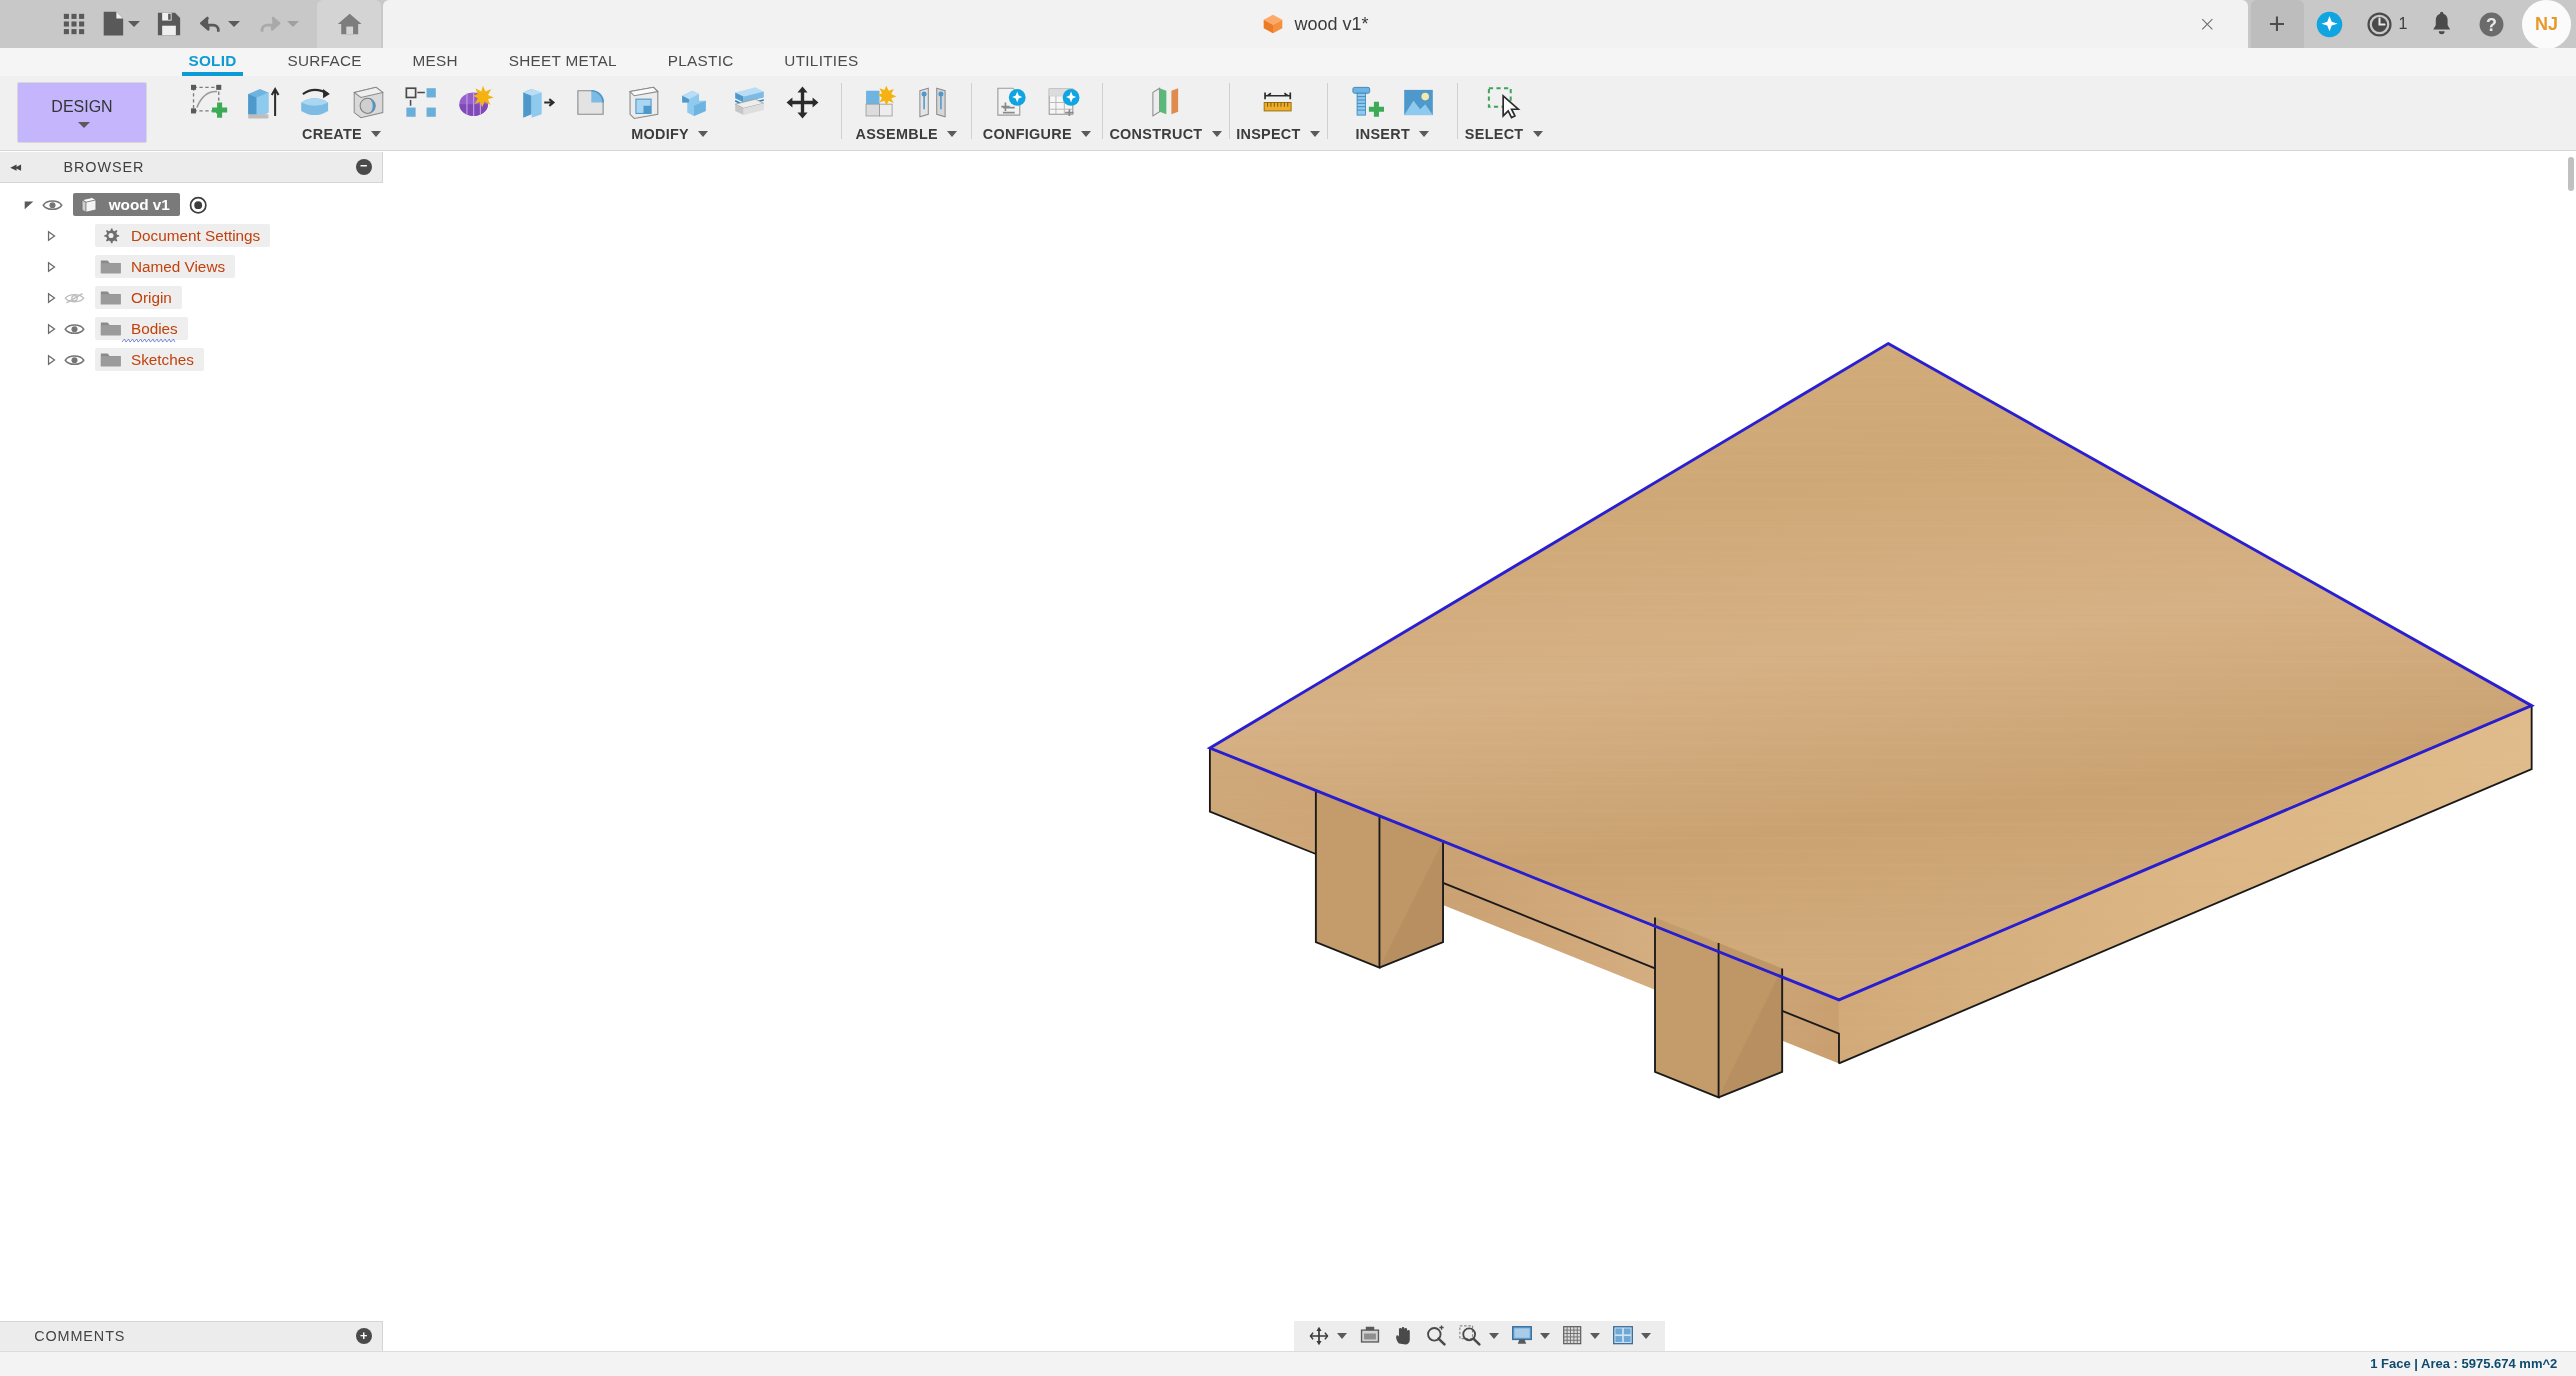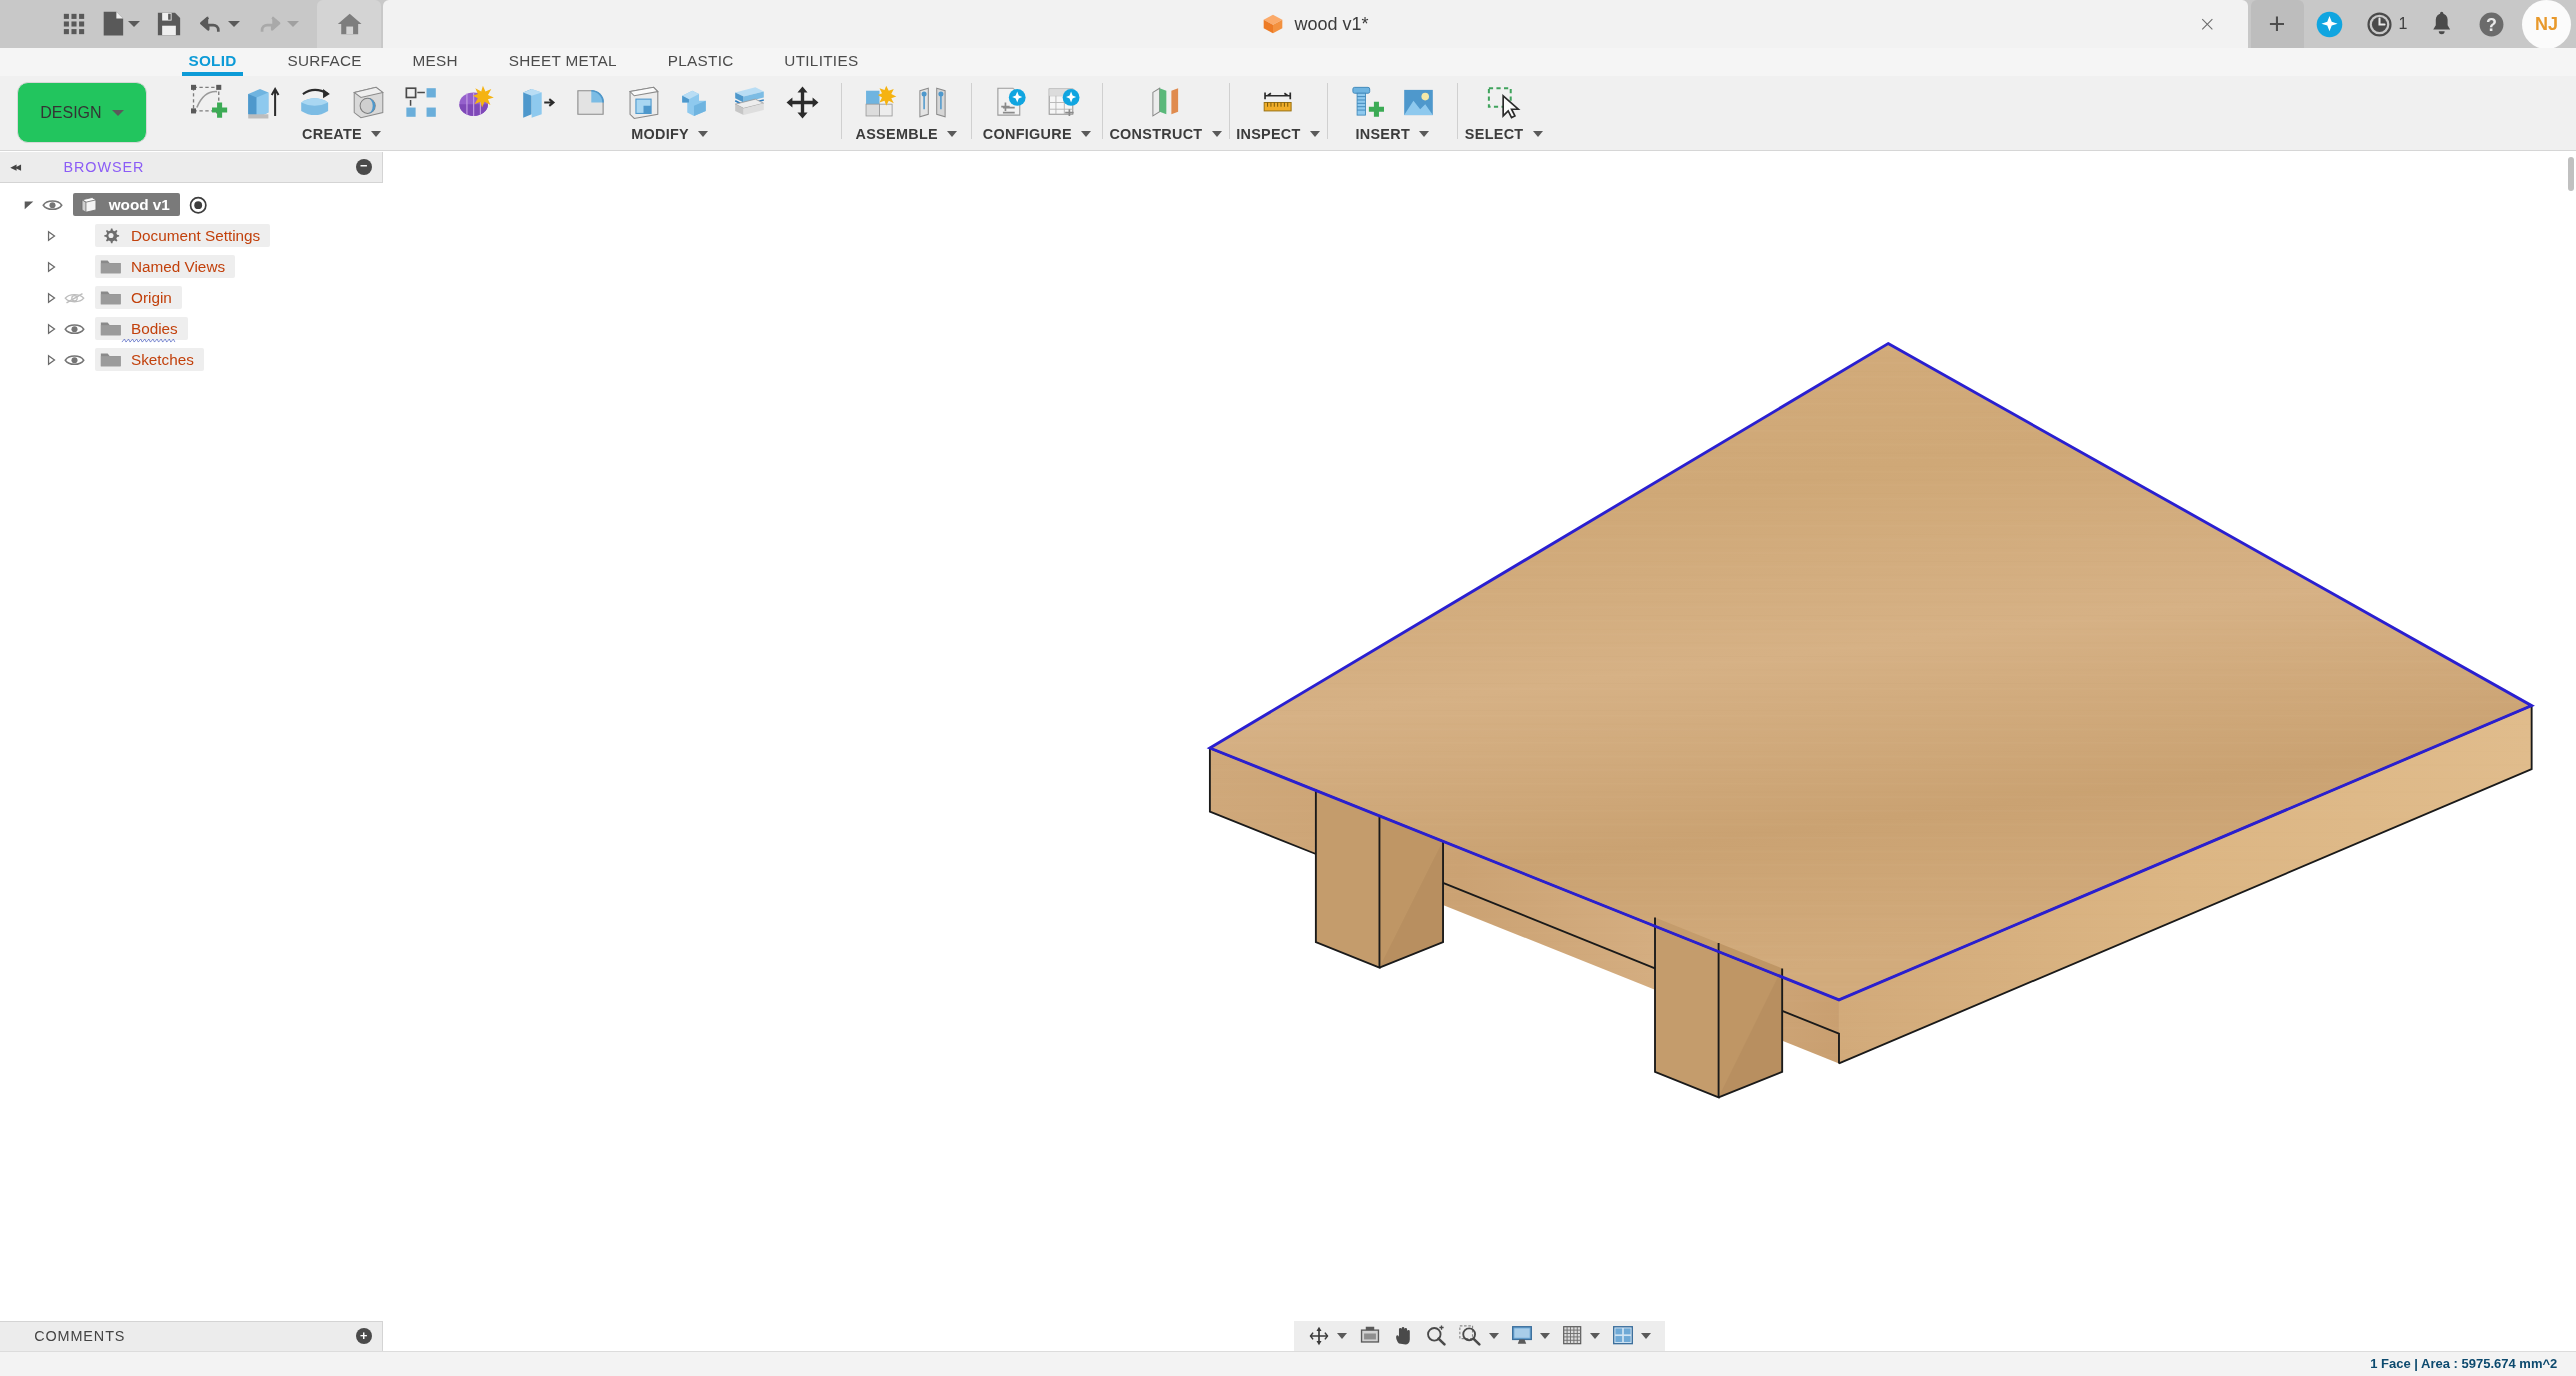--- a/index.html
+++ b/index.html
@@ -88,23 +88,23 @@
     height: 4.2px; background: #0d9bd7;
   }
 
   .ribbon {
     position: absolute; top: 76px; left: 0; width: 2576px; height: 75px;
     background: #f0f0f0; display: flex; align-items: flex-start;
     border-bottom: 0.8px solid #d6d6d6;
   }
   .design-box {
     width: 130px; height: 61px; margin: 6px 0 0 17px;
-    background: #22c55e; border: 0.8px solid #d8d8d8; border-radius: 11px;
+    background: #c4b5fd; border: 0.8px solid #d8d8d8; border-radius: 2px;
     display: flex; align-items: center; justify-content: center; gap: 6px;
-    font-size: 16px; color: #343434;
+    font-size: 16px; color: #343434; flex-direction: column;
   }
   .panel { display: flex; flex-direction: column; align-items: center; position: relative; font-weight: bold; }
   .panel-row { display: flex; align-items: center; height: 53px; padding: 0 5.1px; }
   .panel-label {
     font-size: 14.4px; color: #3c3c3c; display: flex; align-items: center;
     gap: 5.1px; margin-top: -3.4px; letter-spacing: 0.3px;
   }
   .cmd {
     width: 53px; height: 49px; display: flex; align-items: center;
     justify-content: center; cursor: default;
@@ -115,21 +115,21 @@
   .browser {
     position: absolute; top: 152px; left: 0; width: 383px; height: 1170px;
     background: transparent;
   }
   .browser-header {
     height: 30.5px; background: #ececec; border-bottom: 0.8px solid #d4d4d4;
     display: flex; align-items: center; padding: 0 10.2px;
     border-right: 0.8px solid #d4d4d4;
   }
   .collapse-arrows { font-size: 12.7px; color: #444; letter-spacing: -1.7px; margin-right: 12px; }
-  .browser-title { font-size: 14.4px; color: #8b5cf6; letter-spacing: 0.9px; flex: 1; padding-left: 32px; }
+  .browser-title { font-size: 14.4px; color: #404040; letter-spacing: 0.9px; flex: 1; padding-left: 32px; }
   .circ-btn {
     width: 16px; height: 16px; border-radius: 50%; background: #4a4a4a;
     display: flex; align-items: center; justify-content: center;
     color: #fff; font-size: 12.7px; line-height: 1; font-weight: bold;
   }
   .tree { padding-top: 6.8px; }
   .tree-row {
     display: flex; align-items: center; height: 31px; font-size: 15.3px;
     color: #2d2d2d; position: relative;
   }

